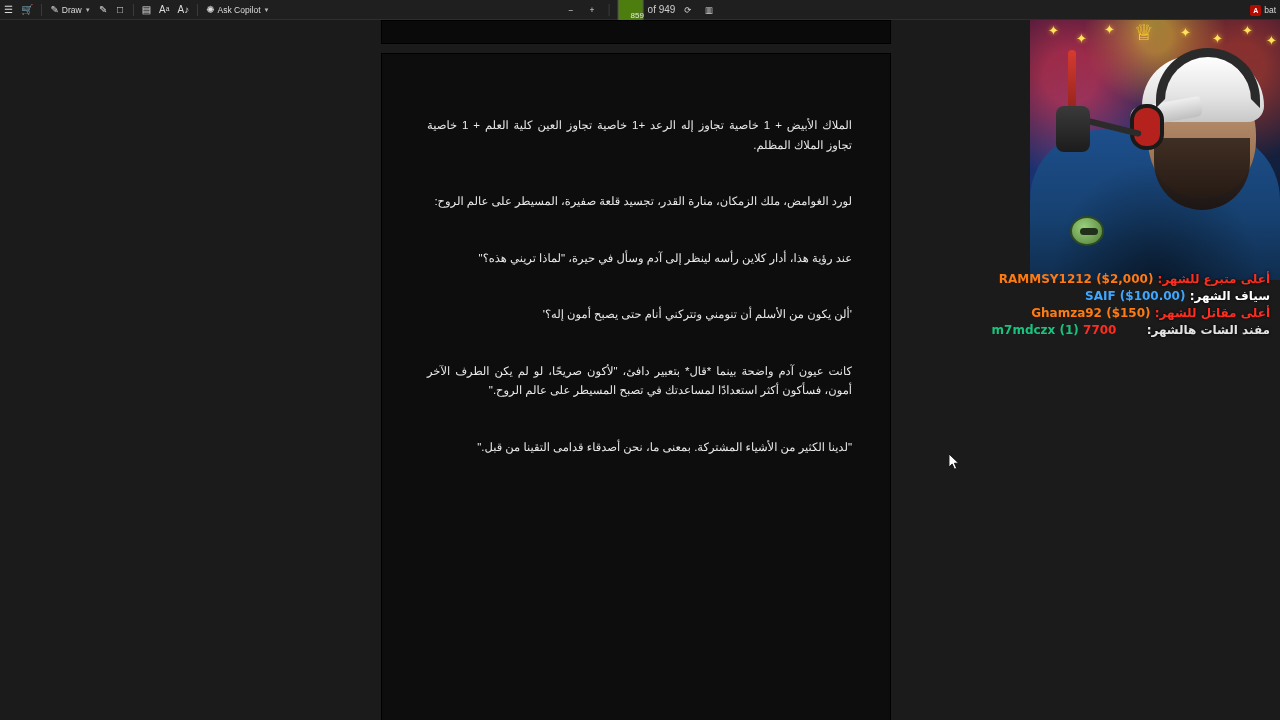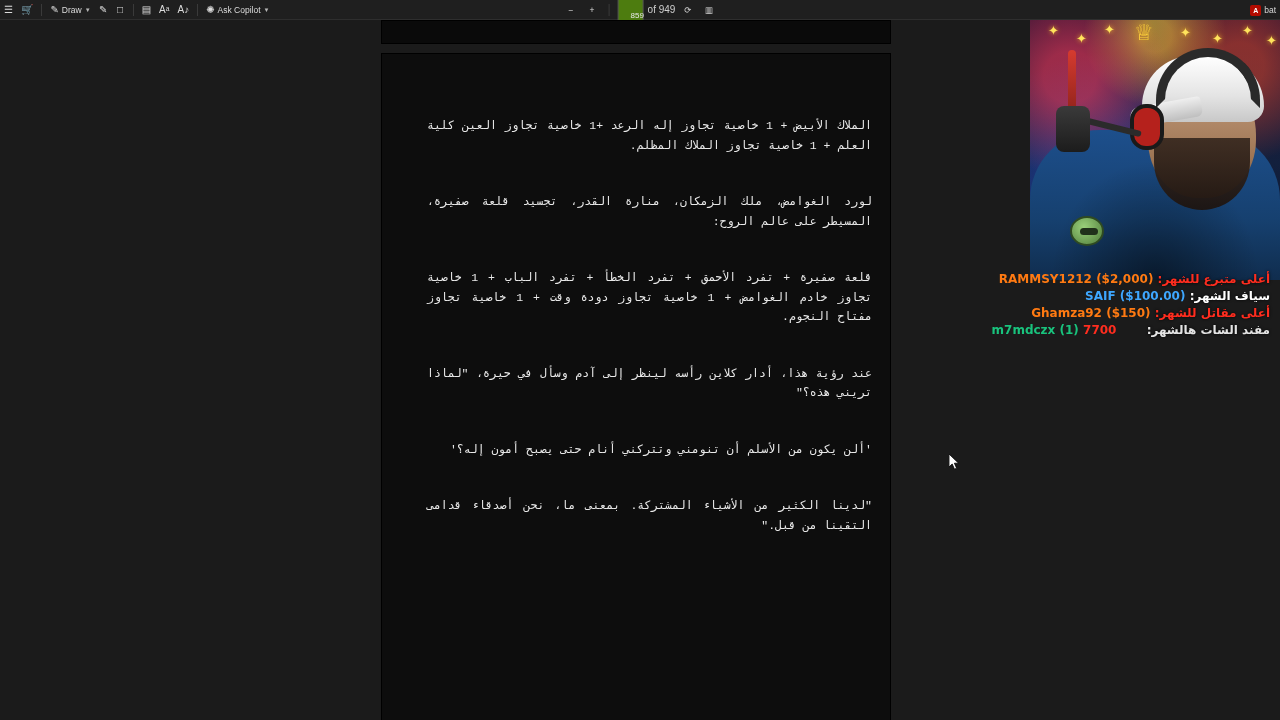--- a/index.html
+++ b/index.html
@@ -88,24 +88,24 @@
     position: absolute; left: 381px; top: 33px;
     width: 510px; height: 680px;
     background: #0d0d0d;
     border: 1px solid #000;
     overflow: hidden;
   }
 
   .doc-body {
     direction: rtl;
     color: #e9e9e9;
-    font-family: Liberation Mono, monospace;
+    font-family: Liberation Sans, sans-serif;
     font-size: 11.5px;
     line-height: 19.5px;
-    padding: 62px 18px 0 45px;
+    padding: 62px 38px 0 45px;
     text-align: justify;
   }
   .doc-body p { margin: 0 0 37px 0; }
 
   
   .cam {
     position: absolute; right: 0; top: 0;
     width: 250px; height: 260px;
     overflow: hidden;
     background: #120c1e;
@@ -304,23 +304,23 @@
 </div>
 
 <div class="viewer">
 
   <div class="page-prev"></div>
 
   <div class="page">
     <div class="doc-body">
       <p>الملاك الأبيض + 1 خاصية تجاوز إله الرعد +1 خاصية تجاوز العين كلية العلم + 1 خاصية تجاوز الملاك المظلم.</p>
       <p>لورد الغوامض، ملك الزمكان، منارة القدر، تجسيد قلعة صفيرة، المسيطر على عالم الروح:</p>
-      <p>قلعة صفيرة + تفرد الأحمق + تفرد الخطأ + تفرد الباب + 1 خاصية تجاوز خادم الغوامض + 1 خاصية تجاوز دودة وقت + 1 خاصية تجاوز مفتاح النجوم.</p>
       <p>عند رؤية هذا، أدار كلاين رأسه لينظر إلى آدم وسأل في حيرة، "لماذا تريني هذه؟"</p>
       <p>'ألن يكون من الأسلم أن تنومني وتتركني أنام حتى يصبح أمون إله؟'</p>
+      <p>كانت عيون آدم واضحة بينما *قال* بتعبير دافئ، "لأكون صريحًا، لو لم يكن الطرف الآخر أمون، فسأكون أكثر استعدادًا لمساعدتك في تصبح المسيطر على عالم الروح."</p>
       <p>"لدينا الكثير من الأشياء المشتركة. بمعنى ما، نحن أصدقاء قدامى التقينا من قبل."</p>
     </div>
   </div>
 
   <div class="cam">
     <div class="cam-bg"></div>
     <div class="cam-sparkles">
       <span class="spark" style="left:18px;  top:4px;">✦</span>
       <span class="spark" style="left:46px;  top:12px;">✦</span>
       <span class="spark" style="left:74px;  top:3px;">✦</span>

